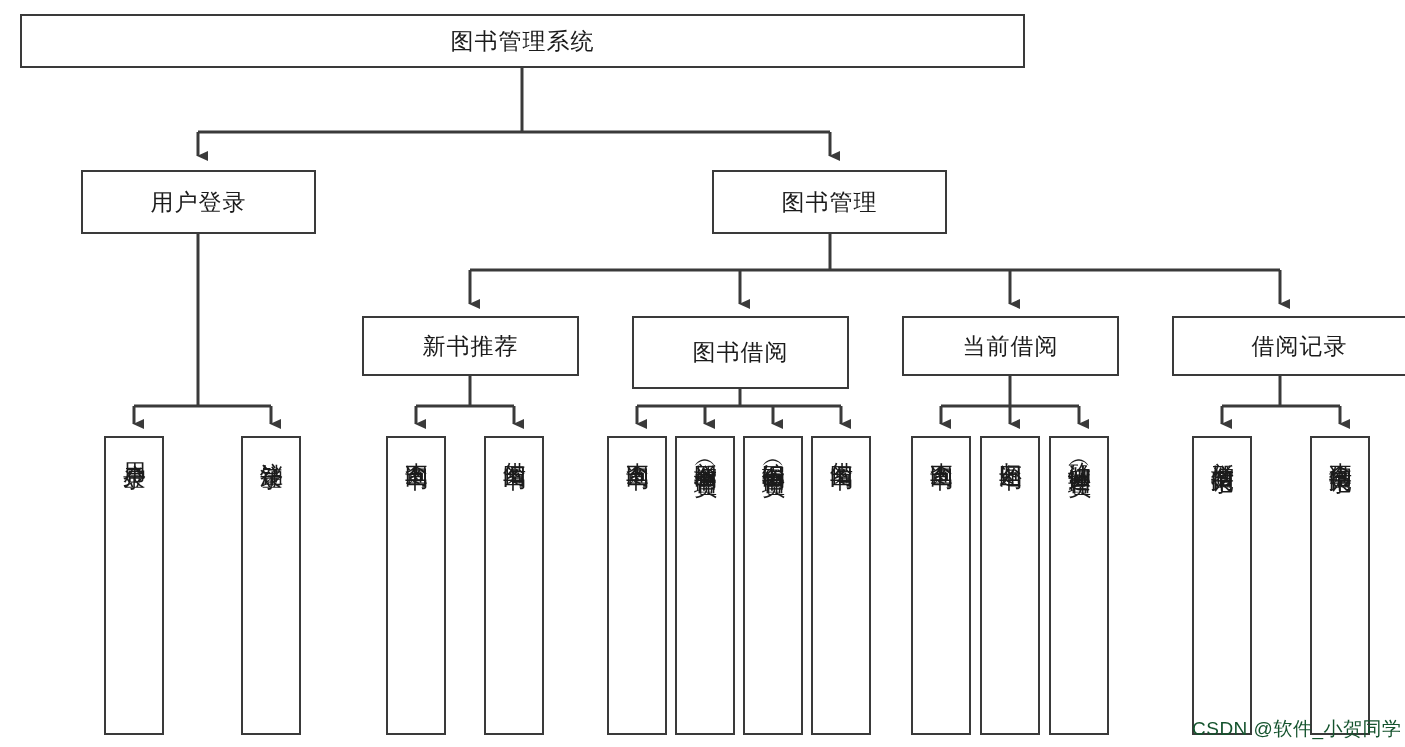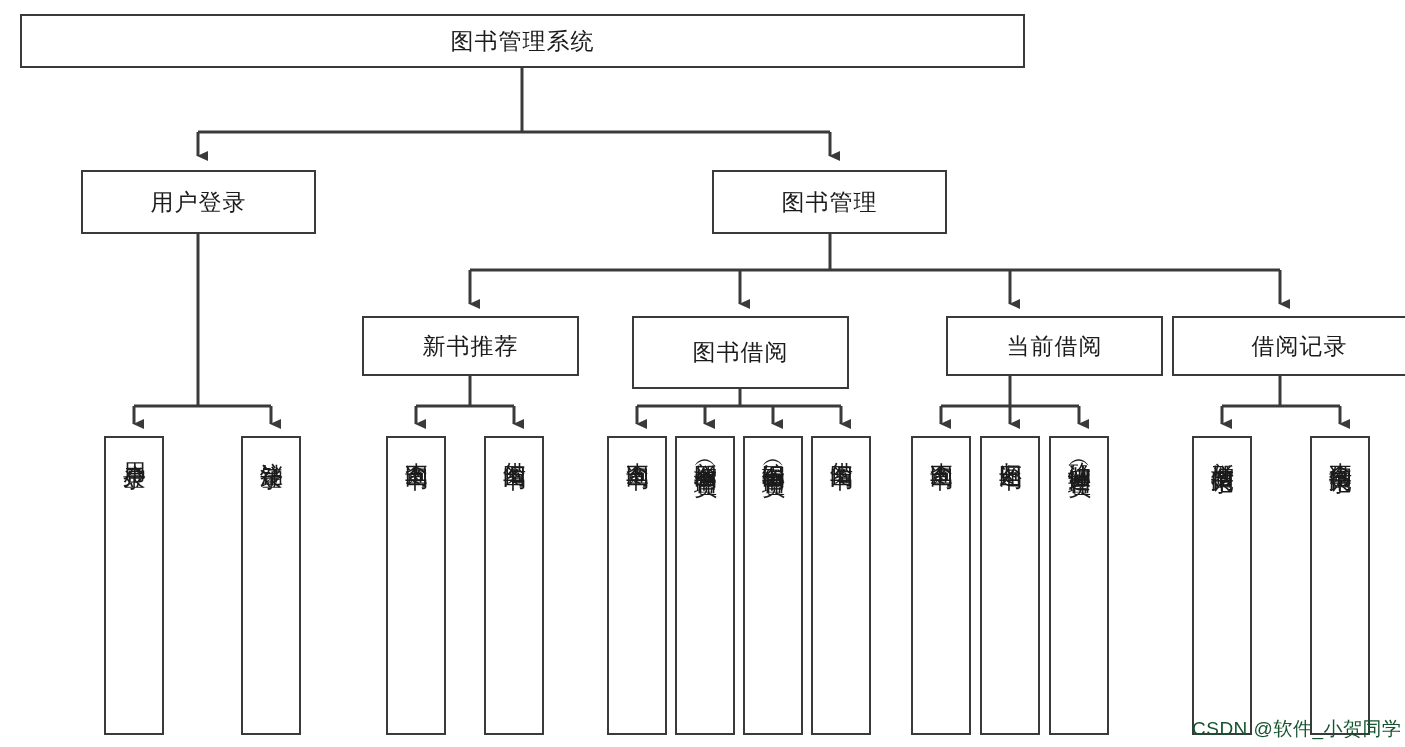--- a/index.html
+++ b/index.html
@@ -123,21 +123,21 @@
   <div class="node h" style="left:362px; top:316px; width:217px; height:60px;">
     <span>新书推荐</span>
   </div>
 
   <div class="node h" style="left:712px; top:170px; width:235px; height:64px;">
     <span>图书管理</span>
   </div>
   <div class="node h" style="left:632px; top:316px; width:217px; height:73px;">
     <span>图书借阅</span>
   </div>
-  <div class="node h" style="left:902px; top:316px; width:217px; height:60px;margin-left:44px;">
+  <div class="node h" style="left:902px; top:316px; width:217px; height:60px;">
     <span>当前借阅</span>
   </div>
   <div class="node h" style="left:1172px; top:316px; width:255px; height:60px;">
     <span>借阅记录</span>
   </div>
 
   <div class="node v" style="left:104px; top:436px; width:60px; height:299px;">
     <span class="vtext">用户登录</span>
   </div>
   <div class="node v" style="left:241px; top:436px; width:60px; height:299px;">

